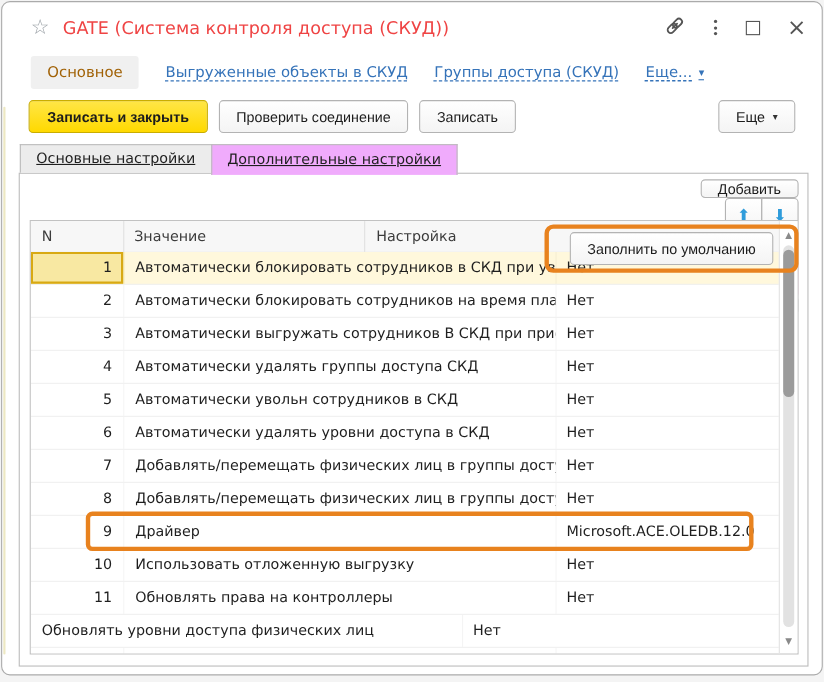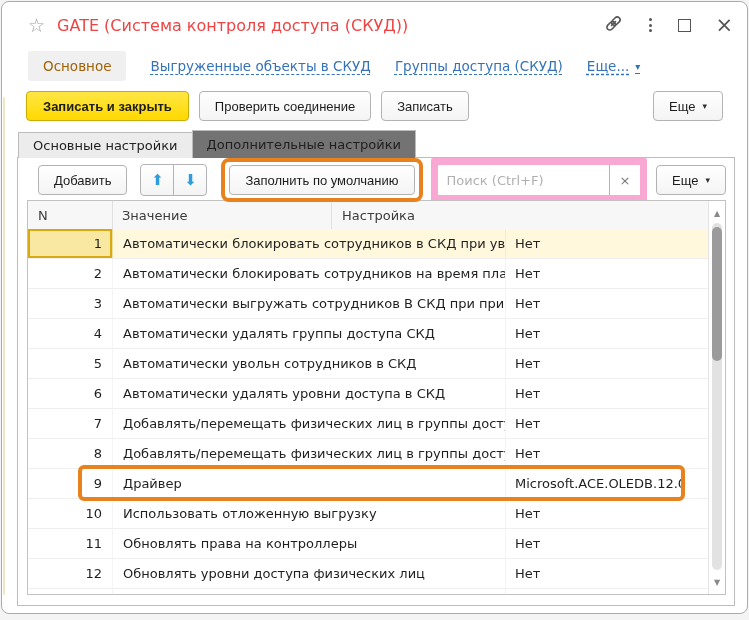--- a/index.html
+++ b/index.html
@@ -42,37 +42,37 @@
     padding:0 15px;font-size:13px;color:#1c1c1c;cursor:pointer;white-space:nowrap;
   }
   .btn-yellow{
     background:linear-gradient(#ffe646,#ffd900);border:1px solid #c9ad00;
     font-weight:bold;padding:0 16px;
   }
   .btn .dd{font-size:9px;margin-left:7px;color:#333;}
   .spacer{flex:1;}
 
   
-  .tabs{position:absolute;left:16px;top:129px;height:27px;display:flex;align-items:flex-end;z-index:3;}
+  .tabs{position:absolute;left:16px;top:129px;height:27px;display:flex;z-index:3;text-decoration:underline;}
   .tab{height:25px;display:flex;align-items:center;padding:0 14px;border:1px solid #bcbcbc;border-bottom:none;background:#ececec;cursor:pointer;font-size:13px;}
-  .tab.active{height:27px;background:#737373;z-index:4;}
+  .tab.active{height:27px;background:#f0abfc;z-index:4;}
   .tab + .tab{margin-left:-1px;}
 
   
   .panel{position:absolute;left:15px;top:155px;width:716px;height:447px;border:1px solid #bcbcbc;background:#fff;}
 
   
-  .toolbar{position:absolute;left:20px;right:8px;top:5px;height:34px;display:flex;align-items:center;}
+  .toolbar{position:absolute;left:1px;right:8px;top:5px;height:34px;display:flex;align-items:flex-end;flex-direction:column;}
   .arrow-group{display:flex;margin-left:13px;}
   .arrow-btn{width:32px;height:30px;display:flex;align-items:center;justify-content:center;
     background:linear-gradient(#ffffff,#f4f4f4);border:1px solid #b3b3b3;cursor:pointer;
     color:var(--arrow-blue,#2f9cdb);font-size:15px;}
   .arrow-btn:first-child{border-radius:4px 0 0 4px;}
   .arrow-btn:last-child{border-radius:0 4px 4px 0;margin-left:-1px;}
-  .fill-wrap{border:4px solid var(--hl-orange,#e8821e);border-radius:8px;padding:3px 4px;margin:-8px 0 -8px 14px;background:transparent;z-index:6;}
+  .fill-wrap{border:4px solid var(--hl-orange,#e8821e);border-radius:8px;padding:3px 19px;margin:-8px 0 -8px 14px;background:transparent;z-index:6;}
   .search{display:flex;align-items:stretch;height:30px;border:7px solid #f9a8d4;border-radius:2px;flex:1;margin-left:8px;background:#fff;min-width:0;}
   .search input{flex:1;border:none;outline:none;padding:0 9px;font-size:13px;font-family:inherit;color:#222;min-width:0;background:transparent;}
   .search input::placeholder{color:#b0b0b0;}
   .search .clear{width:30px;display:flex;align-items:center;justify-content:center;border-left:1px solid #b5b5b5;color:#777;font-size:13px;cursor:pointer;}
   .toolbar .btn-more{margin-left:9px;}
 
   
   .table{position:absolute;left:9px;right:8px;top:42px;bottom:10px;border:1px solid #c2c2c2;overflow:hidden;background:#fff;}
   .thead{display:flex;height:28px;background:#f7f7f7;border-bottom:1px solid #d6d6d6;color:#3c3c3c;align-items:center;}
   .thead .hc{height:100%;display:flex;align-items:center;border-right:1px solid #e0e0e0;box-sizing:border-box;}
@@ -232,21 +232,20 @@
             <div class="td c-n">10</div>
             <div class="td c-s">Использовать отложенную выгрузку</div>
             <div class="td c-v">Нет</div>
           </div>
           <div class="trow">
             <div class="td c-n">11</div>
             <div class="td c-s">Обновлять права на контроллеры</div>
             <div class="td c-v">Нет</div>
           </div>
           <div class="trow">
-            <div class="td c-n">12</div>
             <div class="td c-s">Обновлять уровни доступа физических лиц</div>
             <div class="td c-v">Нет</div>
           </div>
           <div class="trow">
             <div class="td c-n">13</div>
             <div class="td c-s">Обновлять уровни доступа физических лиц в СКД</div>
             <div class="td c-v">Нет</div>
           </div>
         </div>
       <div class="vscroll">

